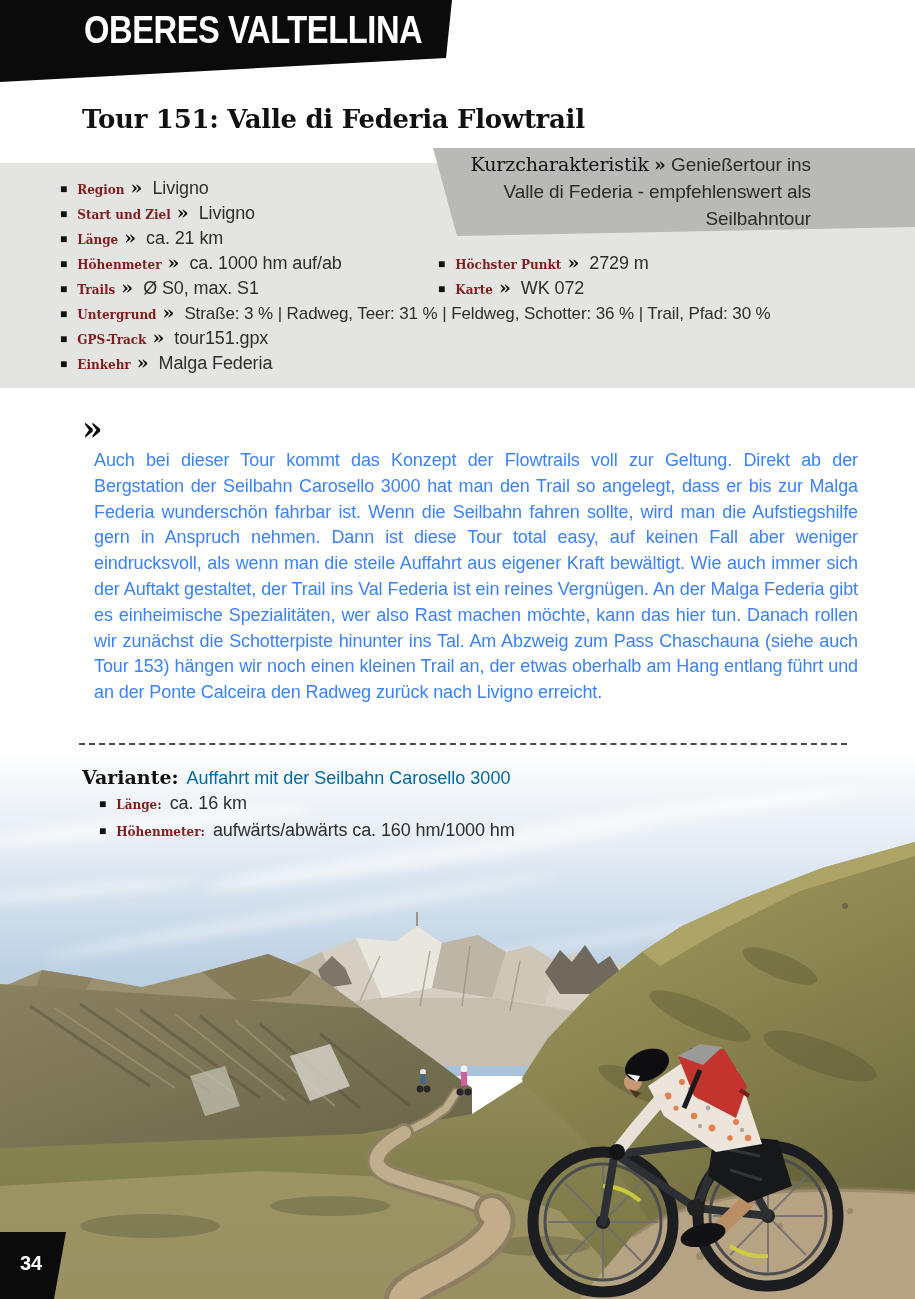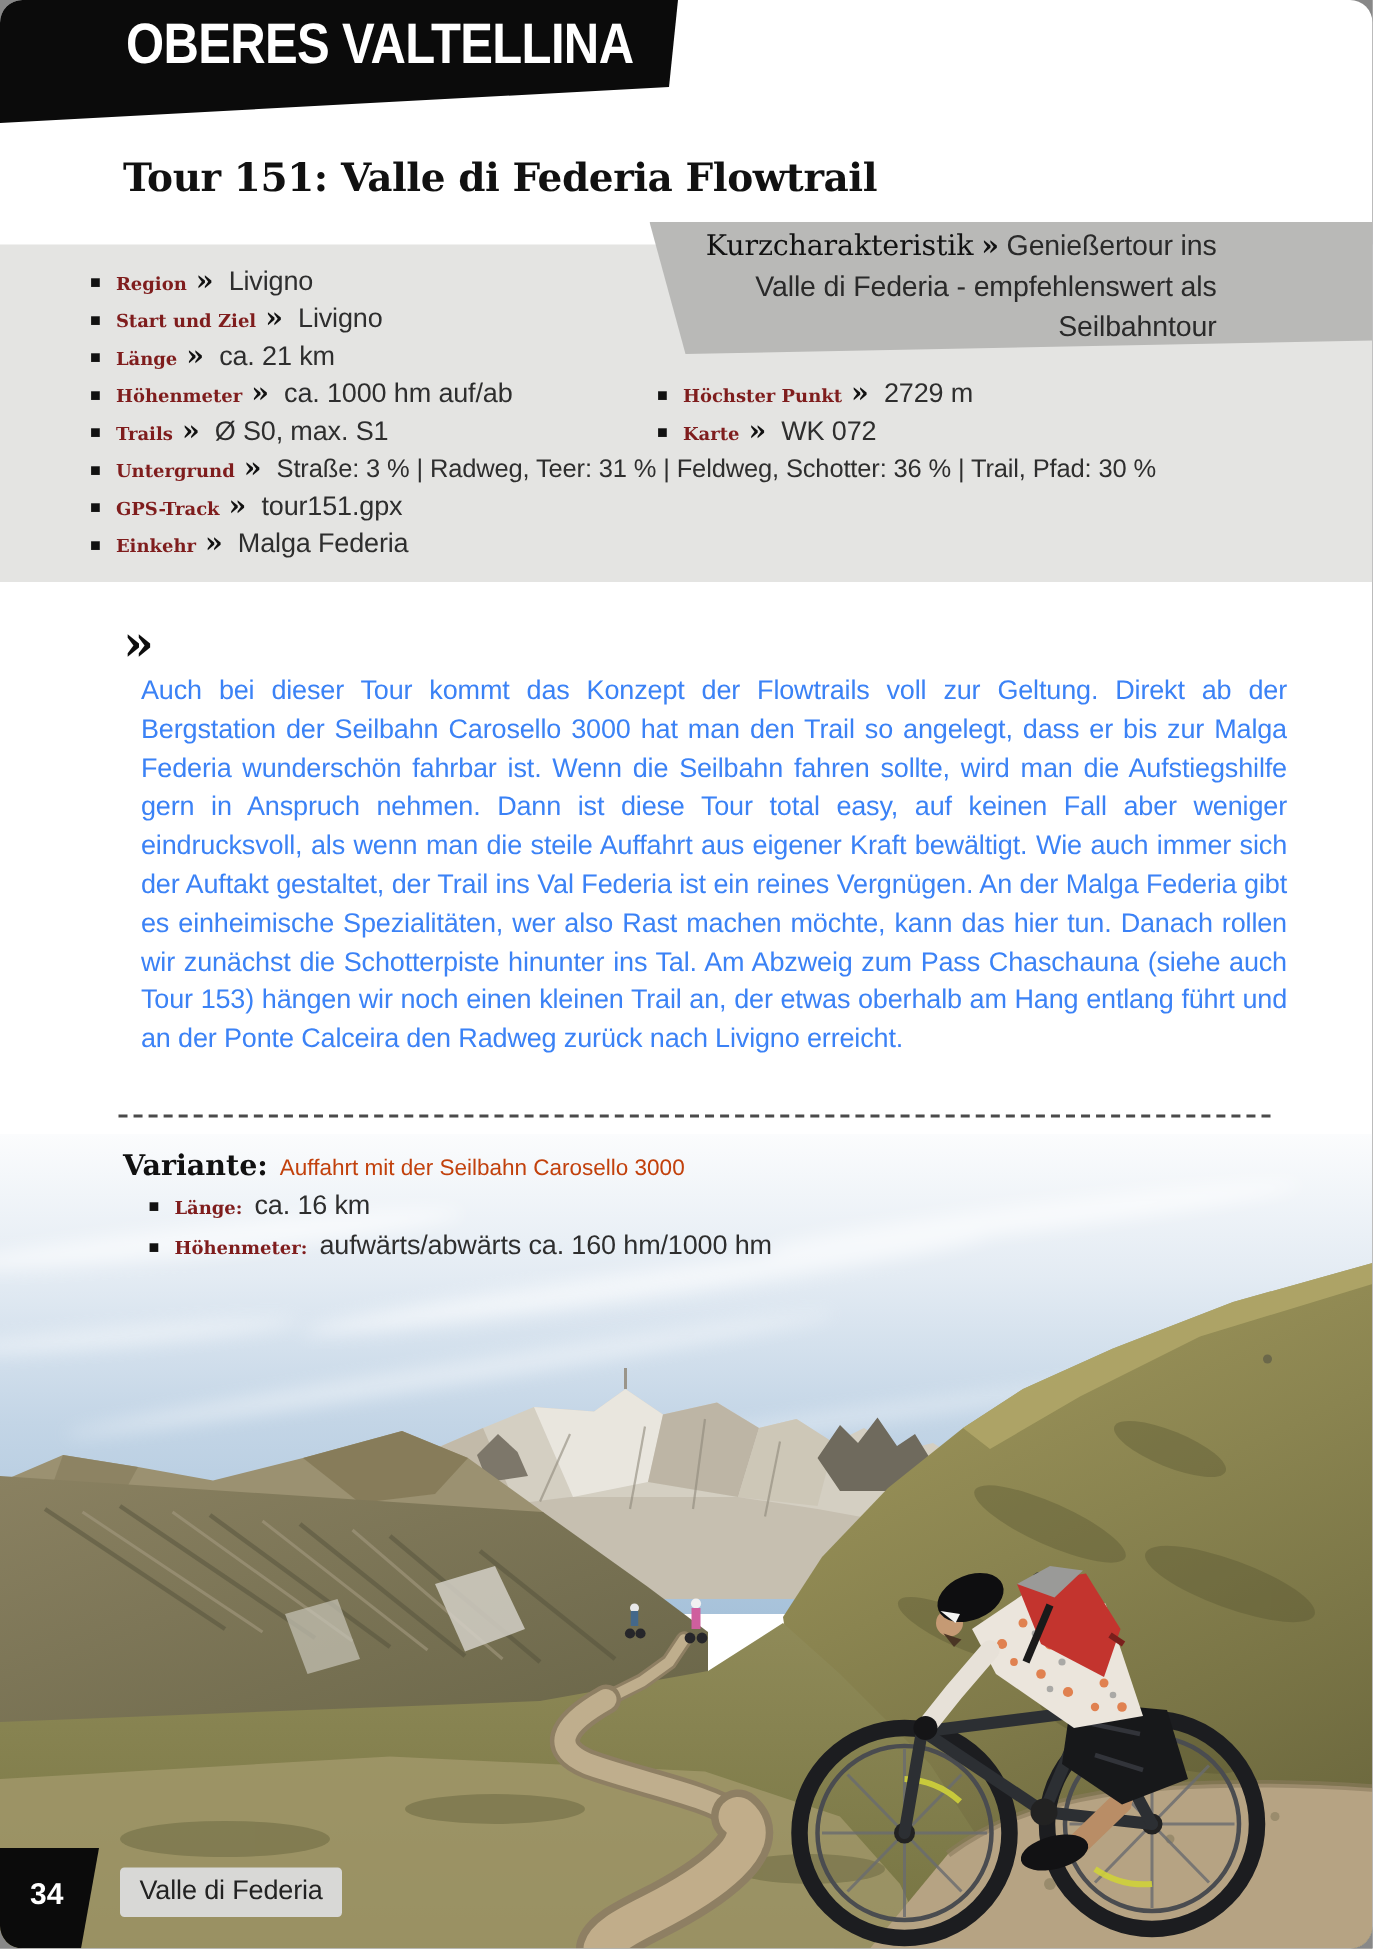--- a/index.html
+++ b/index.html
@@ -1,17 +1,17 @@
 <!DOCTYPE html>
 <html><head>
 <meta charset="utf-8">
 <style>
   html,body{margin:0;padding:0;background:#888;}
   .page{position:relative;width:915px;height:1299px;background:#fff;overflow:hidden;
-        font-family:"Liberation Sans",sans-serif;color:#222;border-radius:15px;}
+        font-family:"Liberation Sans",sans-serif;color:#222;}
 
   
   .banner{position:absolute;left:0;top:0;width:460px;height:84px;background:#0b0b0b;
           clip-path:polygon(0 0,452px 0,446px 58px,0 82px);}
   .banner-text{position:absolute;left:84px;top:9px;color:#fff;font-weight:bold;
                font-size:38px;letter-spacing:-.5px;display:inline-block;
                transform:scaleX(.86);transform-origin:left top;white-space:nowrap;}
 
   
   .title{position:absolute;left:82px;top:104px;font-family:"DejaVu Serif",serif;
@@ -46,21 +46,21 @@
 
   .dashes{position:absolute;left:79px;top:743px;width:768px;border-top:2px dashed #4a4a4a;}
 
   
   .photo{position:absolute;left:0;top:756px;width:915px;height:543px;overflow:hidden;}
   .photo svg{display:block;}
 
   
   .var1{position:absolute;left:82px;top:766px;white-space:nowrap;}
   .vlabel{font-family:"DejaVu Serif",serif;font-weight:bold;font-size:19px;color:#111;margin-right:8px;}
-  .vval{font-size:15px;color:#c2410c;text-align:right;}
+  .vval{font-size:18px;color:#0369a1;text-align:right;}
   .vrow{position:absolute;left:99px;height:25px;display:flex;align-items:baseline;white-space:nowrap;}
 
   
   .pagenum{position:absolute;left:0;top:1232px;width:66px;height:67px;background:#0b0b0b;
            clip-path:polygon(0 0,66px 0,54px 67px,0 67px);}
   .pagenum span{position:absolute;left:20px;top:20px;color:#fff;font-weight:bold;font-size:20px;}
   .caption{position:absolute;left:80px;top:1245px;background:#d8d8d6;border-radius:3px;
            padding:5px 13px 7px 13px;font-size:18px;color:#222;letter-spacing:-.1px;}
 </style>
 </head>
@@ -375,15 +375,14 @@
   </div>
   <div class="vrow" style="top:820px">
     <span class="bullet">■</span>
     <span class="ilabel">Höhenmeter:</span>
     <span class="ival" style="margin-left:8px">aufwärts/abwärts ca. 160 hm/1000 hm</span>
   </div>
 
   <div class="pagenum">
     <span>34</span>
   </div>
-  <div class="caption">Valle di Federia</div>
 
 </div>
 
 </body></html>

